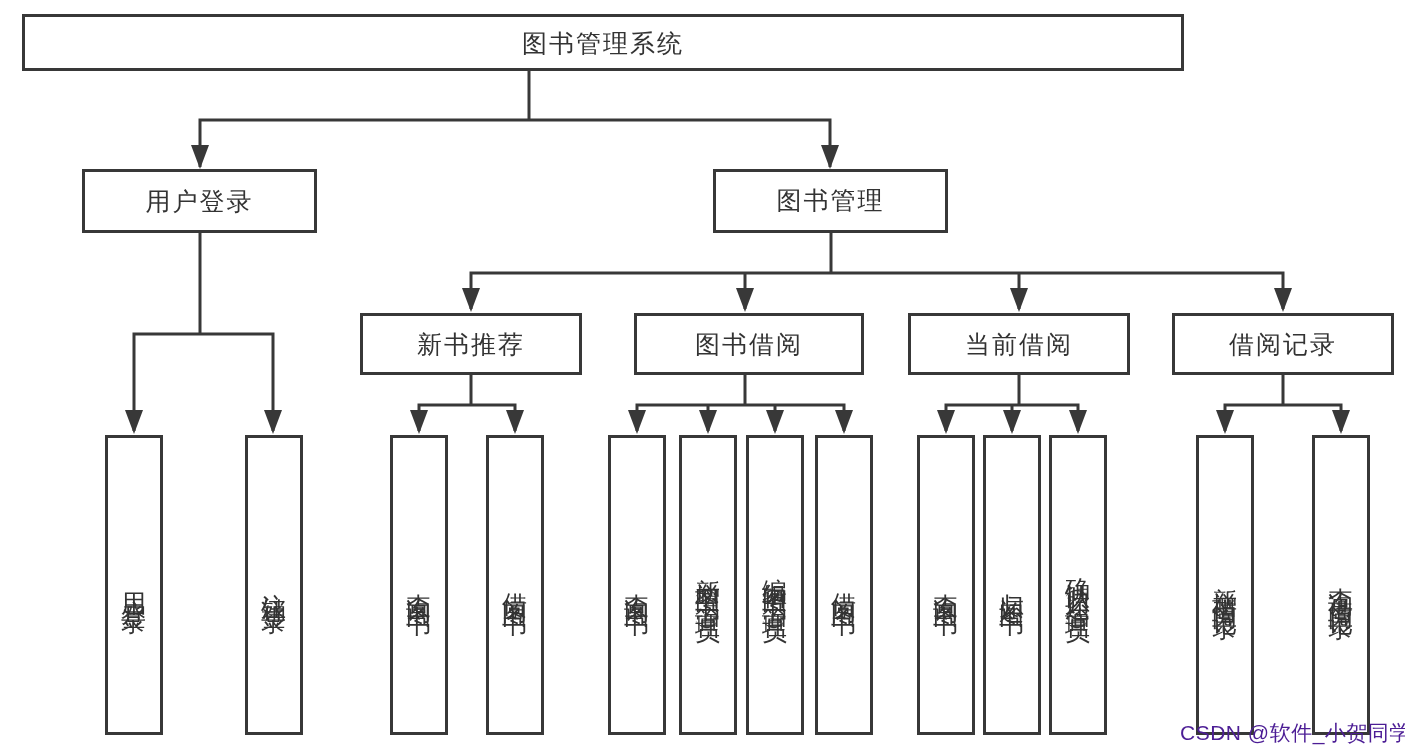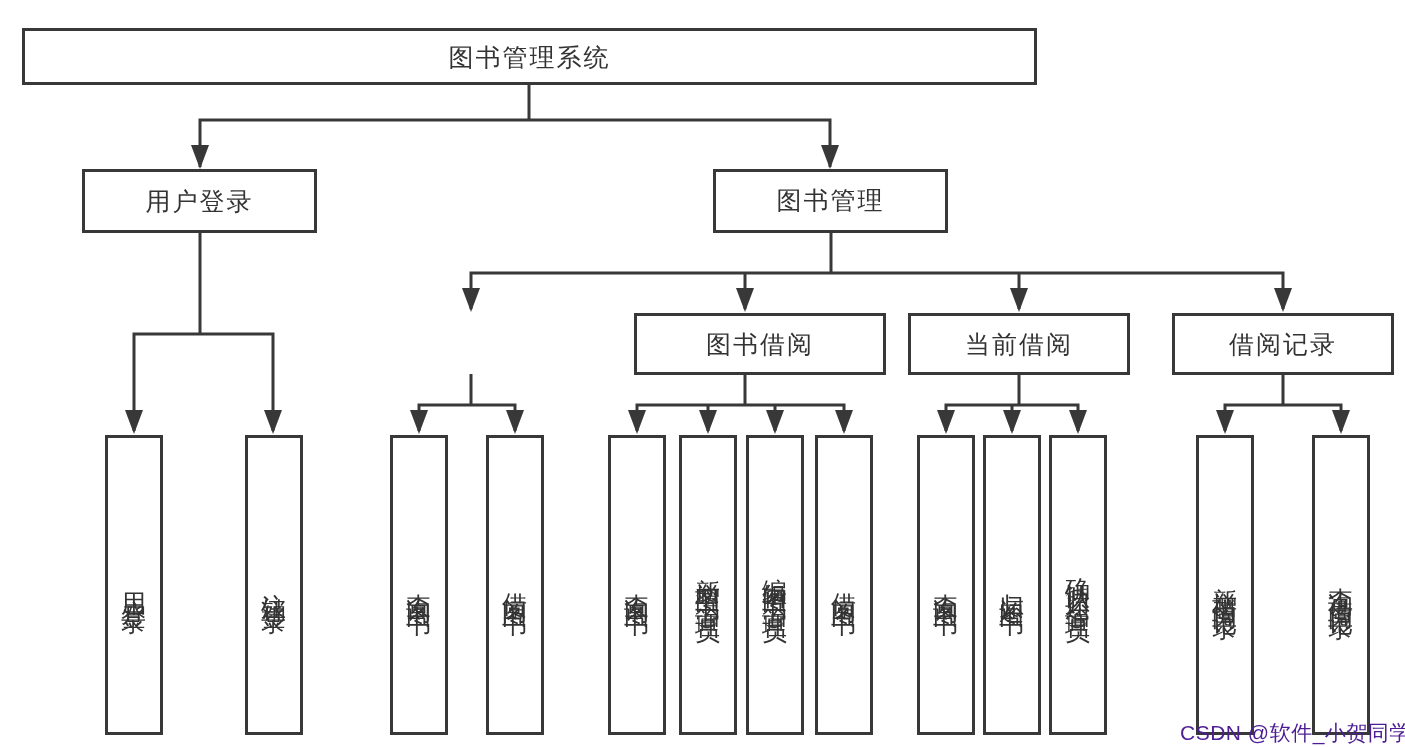--- a/index.html
+++ b/index.html
@@ -33,25 +33,25 @@
     text-align:center;
     line-height:1.2;
   }
   .leaf{
     writing-mode:vertical-rl;
     text-orientation:mixed;
     letter-spacing:6px;
     font-size:25px;
   }
   
-  .n-root {left:22px;  top:28px;  width:1015px;height:57px;}
+  .n-root {left:22px;  top:14px;  width:1162px;height:57px;}
   .n-l2a  {left:82px;  top:169px; width:235px; height:64px;}
   .n-l2b  {left:713px; top:169px; width:235px; height:64px;font-family:Liberation Serif, serif;}
   .n-l3a  {left:360px; top:313px; width:222px; height:62px;}
-  .n-l3b  {left:634px; top:313px; width:252px; height:62px;text-align:center;}
+  .n-l3b  {left:634px; top:313px; width:230px; height:62px;text-align:center;}
   .n-l3c  {left:908px; top:313px; width:222px; height:62px;}
   .n-l3d  {left:1172px;top:313px; width:222px; height:62px;}
   .n-g1a  {left:105px; top:435px; width:58px;  height:300px;}
   .n-g1b  {left:245px; top:435px; width:58px;  height:300px;}
   .n-g2a  {left:390px; top:435px; width:58px;  height:300px;}
   .n-g2b  {left:486px; top:435px; width:58px;  height:300px;}
   .n-g3a  {left:608px; top:435px; width:58px;  height:300px;}
   .n-g3b  {left:679px; top:435px; width:58px;  height:300px;}
   .n-g3c  {left:746px; top:435px; width:58px;  height:300px;}
   .n-g3d  {left:815px; top:435px; width:58px;  height:300px;}
@@ -109,20 +109,21 @@
         <path class="arrow" d="M1216 410 L1234 410 L1225 434 Z"></path>
         <path class="arrow" d="M1332 410 L1350 410 L1341 434 Z"></path>
       </g>
   </svg>
 
   <div class="node n-root">图书管理系统</div>
 
   <div class="node n-l2a">用户登录</div>
   <div class="node n-l2b">图书管理</div>
 
+  <div class="node n-l3a">新书推荐</div>
   <div class="node n-l3b">图书借阅</div>
   <div class="node n-l3d">借阅记录</div>
   <div class="node n-l3c">当前借阅</div>
 
   <div class="node leaf n-g1a">用户登录</div>
   <div class="node leaf n-g1b">注销登录</div>
 
   <div class="node leaf n-g2a">查询图书</div>
   <div class="node leaf n-g2b">借阅图书</div>
 

